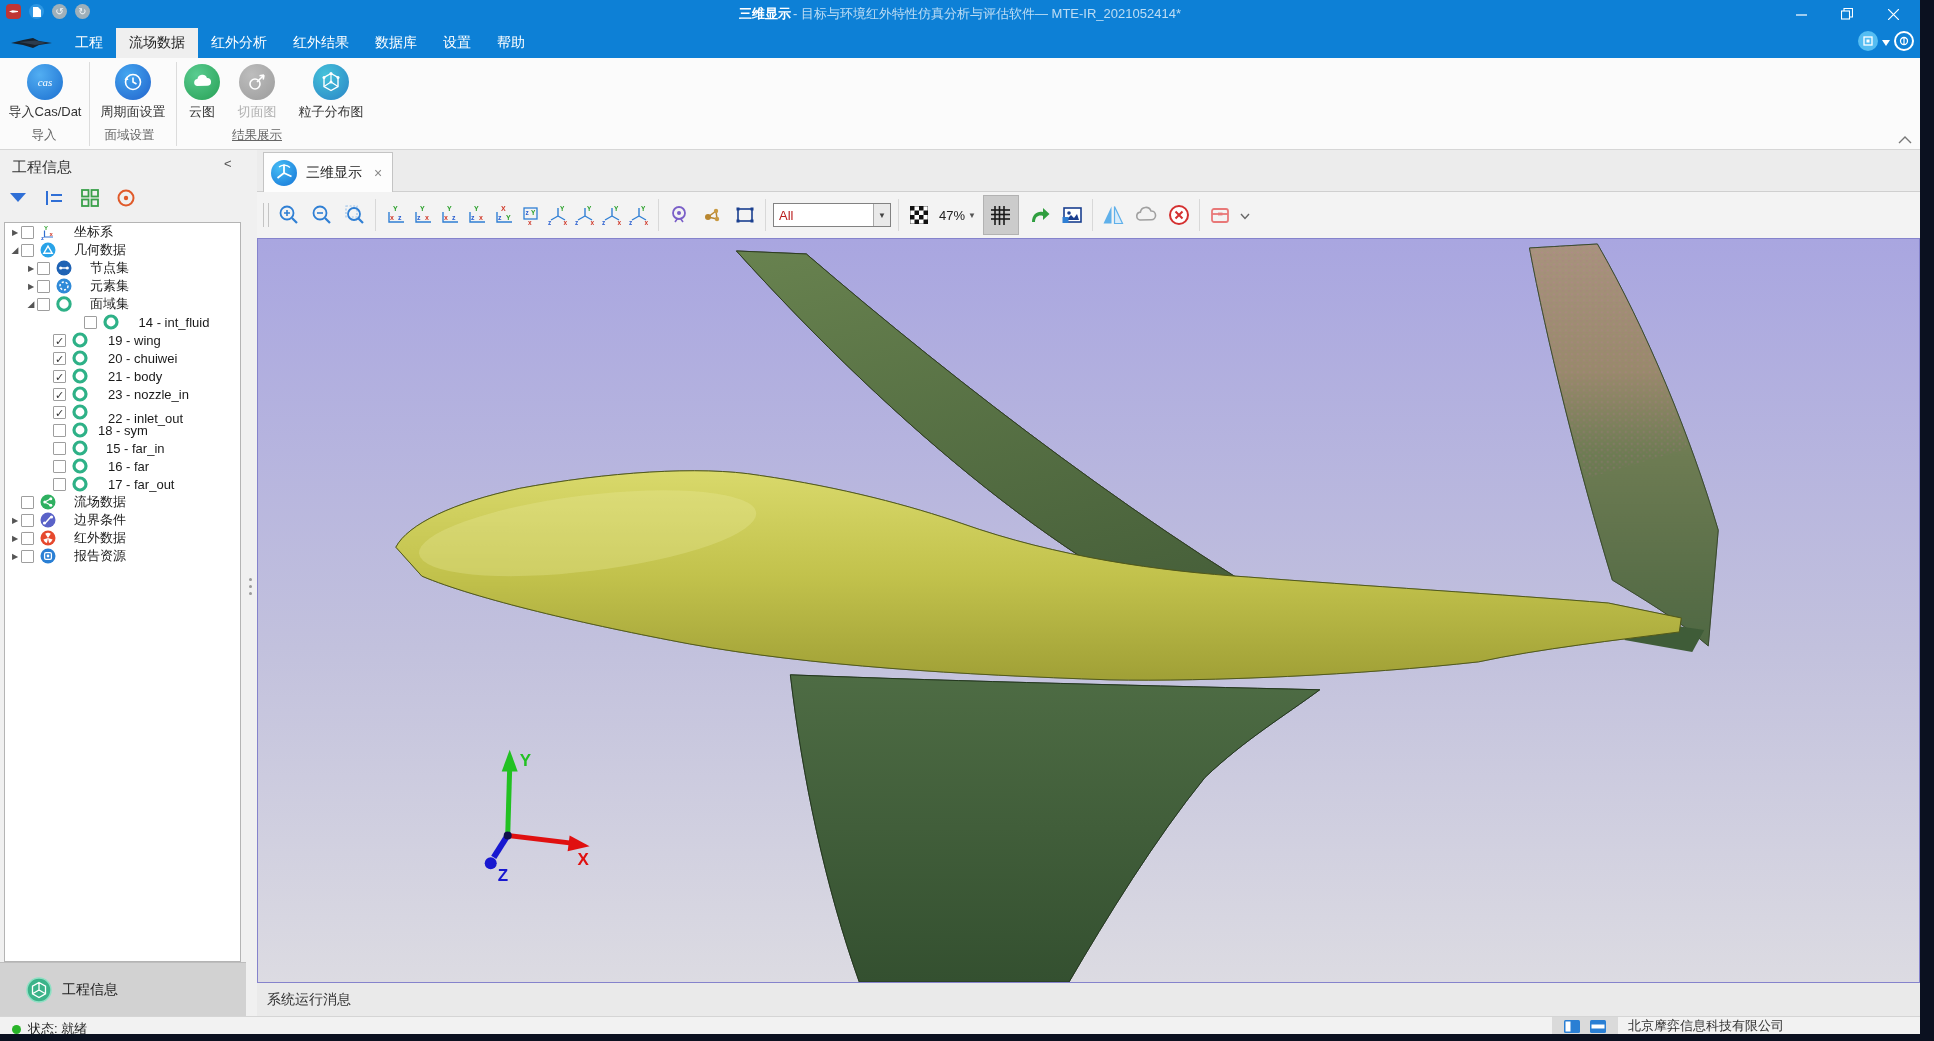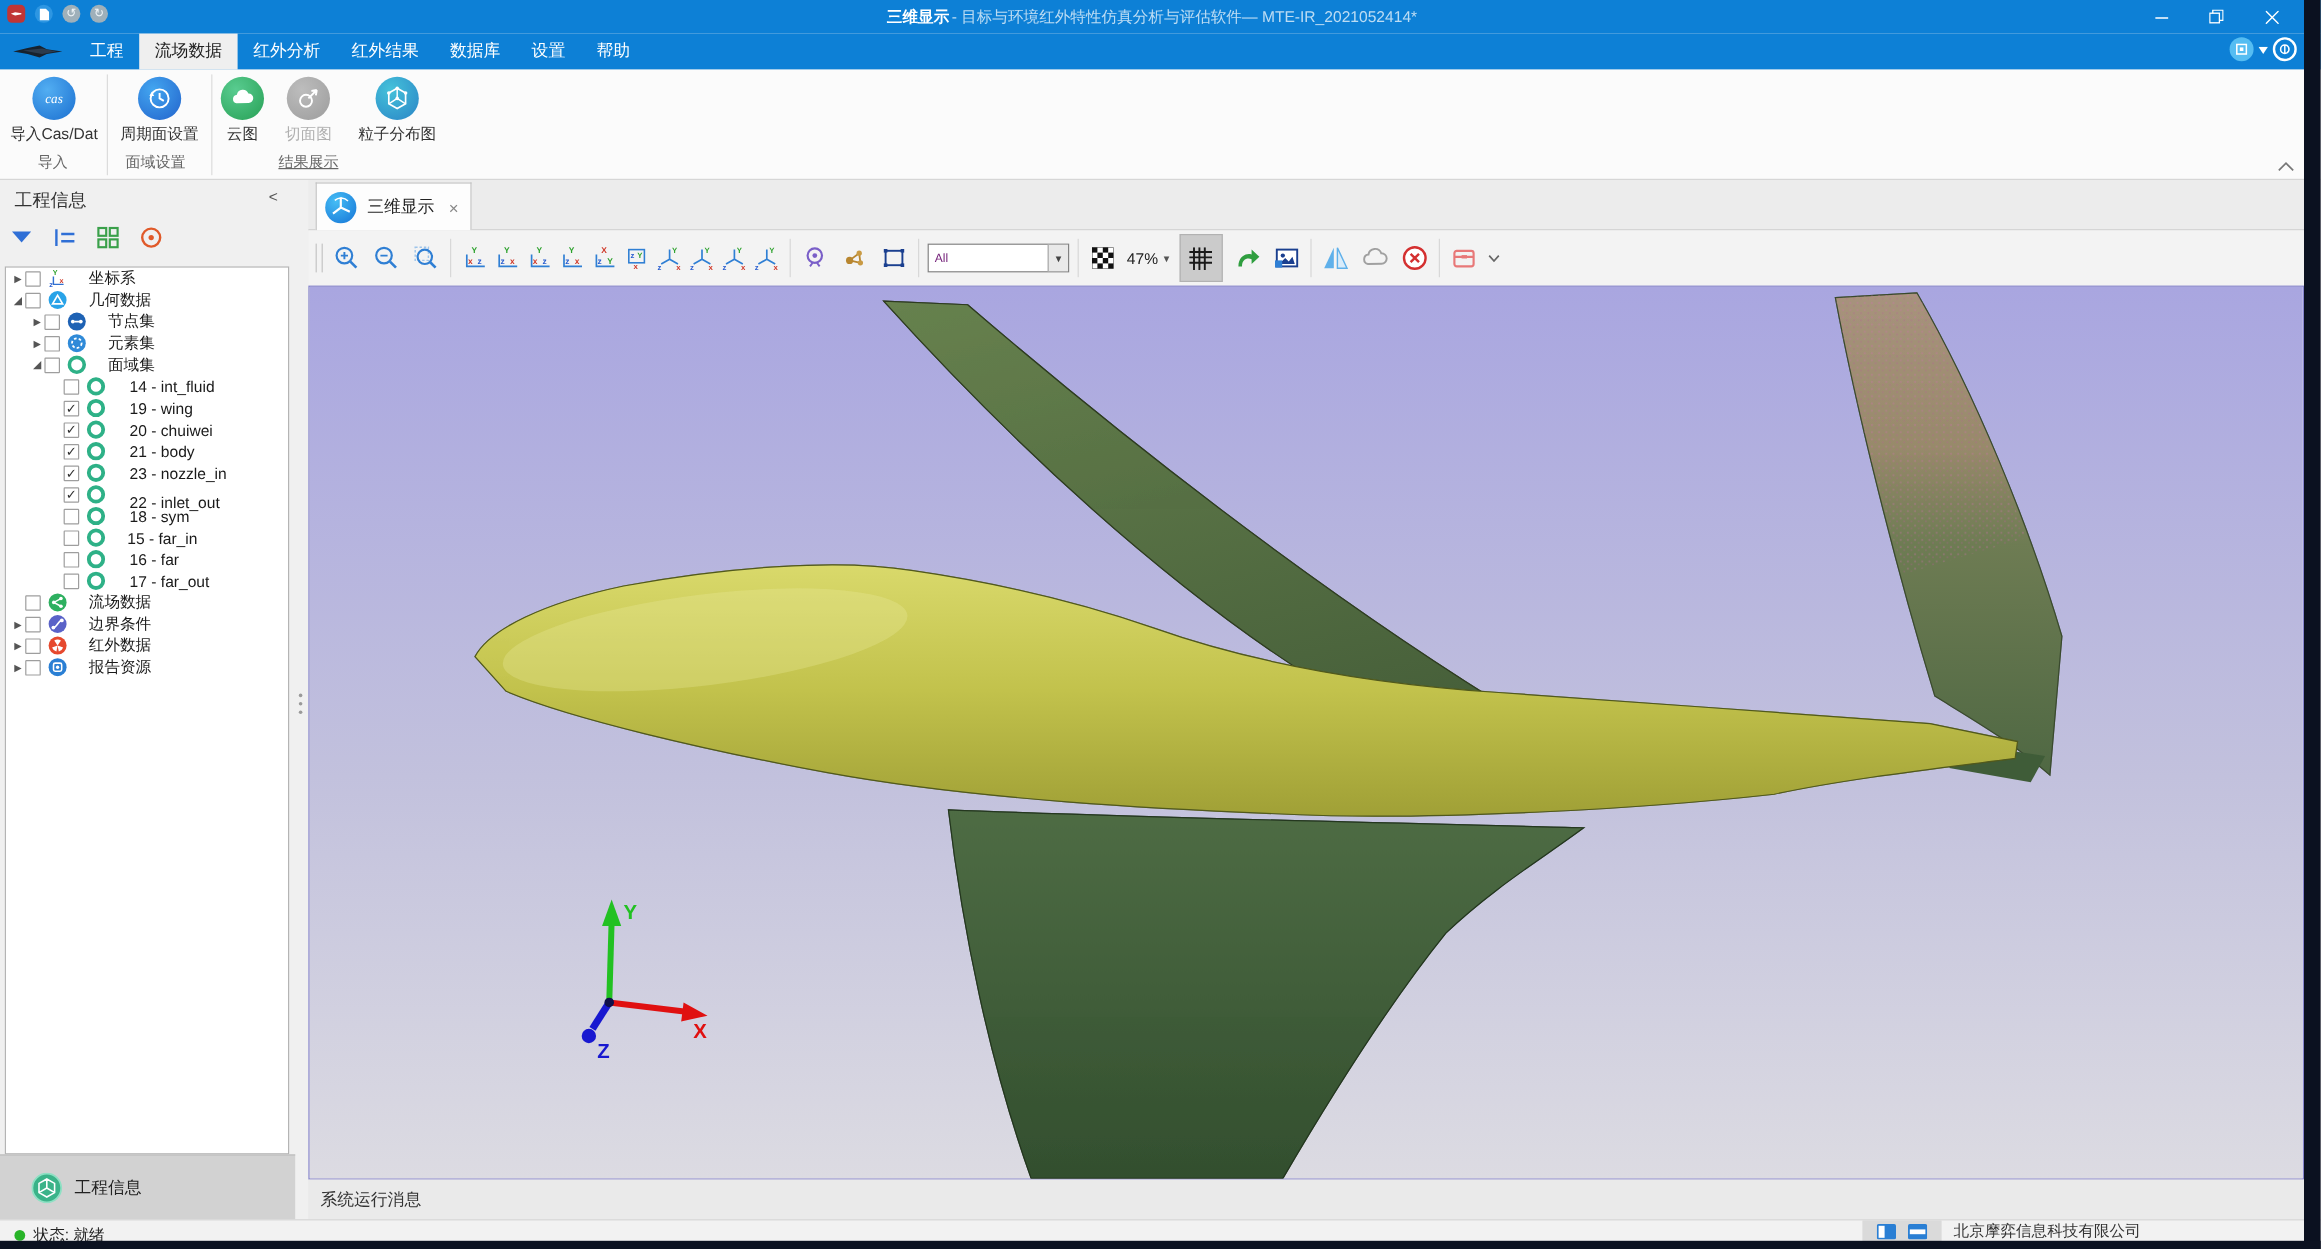--- a/index.html
+++ b/index.html
@@ -62,21 +62,21 @@
   .tabstrip{left:0;top:0;width:1663px;height:42px;border-bottom:1px solid #cfcfcf;box-sizing:border-box;}
   .tab-active{left:6px;top:2px;height:40px;background:#fdfdfd;border:1px solid #c4c4c4;border-bottom:none;
               display:flex;align-items:center;gap:8px;padding:0 10px 0 6px;box-sizing:border-box;}
   .tab-active .t-lbl{font-size:14px;color:#222;}
   .tab-active .t-close{color:#888;font-size:14px;margin-left:4px;}
   .toolbar{left:0;top:42px;width:1663px;height:46px;background:#f3f3f3;display:flex;align-items:center;gap:7px;padding-left:6px;box-sizing:border-box;}
   .tb-grip{width:4px;height:24px;border-left:1px solid #c4c4c4;border-right:1px solid #c4c4c4;}
   .tb-btn{width:26px;height:26px;display:flex;align-items:center;justify-content:center;}
   .tb-sep{width:1px;height:32px;background:#d8d8d8;}
   .tb-combo{width:118px;height:24px;background:#fff;border:1px solid #828282;display:flex;align-items:center;box-sizing:border-box;}
-  .tb-combo .val{flex:1;font-size:10px;color:#701a75;padding-left:5px;}
+  .tb-combo .val{flex:1;font-size:13px;color:#b91c1c;padding-left:5px;}
   .tb-combo .dd{width:17px;height:100%;background:#e9e9e9;border-left:1px solid #aaa;display:flex;align-items:center;justify-content:center;font-size:8px;color:#444;box-sizing:border-box;}
   .tb-zoom{font-size:13px;color:#222;display:flex;align-items:center;gap:3px;}
   .tb-zoom .caret{font-size:8px;color:#555;}
   .tb-grid-btn{width:36px;height:40px;background:#cbcbcb;border:1px solid #b2b2b2;display:flex;align-items:center;justify-content:center;box-sizing:border-box;}
   .viewicon{width:25px;height:26px;display:flex;align-items:center;justify-content:center;}
   
   .viewport{left:257px;top:238px;width:1663px;height:745px;border:1px solid #8583cc;box-sizing:border-box;}
   .viewport svg{display:block;}
   
   .msgstrip{left:257px;top:983px;width:1663px;height:33px;background:#eaeaea;display:flex;align-items:center;padding-left:10px;box-sizing:border-box;
@@ -317,89 +317,89 @@
       <div class="tree-row" style="padding-left: 20px;">
         <span class="tr-arrow" style="font-size: 9px;">◢</span>
         <span class="tr-cb"></span>
         <span class="tr-icon">
           <svg width="16" height="16" viewBox="0 0 16 16">
             <circle cx="8" cy="8" r="6.2" fill="#fff" stroke="#2eb187" stroke-width="3"></circle>
           </svg>
         </span>
         <span class="tr-label">面域集</span>
       </div>
+      <div class="tree-row" style="padding-left: 36px; justify-content: center;">
+        <span class="tr-arrow" style="font-size: 8px;"></span>
+        <span class="tr-cb"></span>
+        <span class="tr-icon">
+          <svg width="16" height="16" viewBox="0 0 16 16">
+            <circle cx="8" cy="8" r="6" fill="#fff" stroke="#2eb187" stroke-width="3.2"></circle>
+          </svg>
+        </span>
+        <span class="tr-label" style="margin-left: 16px;">14 - int_fluid</span>
+      </div>
       <div class="tree-row" style="padding-left: 36px;">
         <span class="tr-arrow" style="font-size: 8px;"></span>
-        <span class="tr-cb"></span>
-        <span class="tr-icon">
-          <svg width="16" height="16" viewBox="0 0 16 16">
-            <circle cx="8" cy="8" r="6" fill="#fff" stroke="#2eb187" stroke-width="3.2"></circle>
-          </svg>
-        </span>
-        <span class="tr-label" style="margin-left: 16px;">14 - int_fluid</span>
+        <span class="tr-cb">✓</span>
+        <span class="tr-icon">
+          <svg width="16" height="16" viewBox="0 0 16 16">
+            <circle cx="8" cy="8" r="6" fill="#fff" stroke="#2eb187" stroke-width="3.2"></circle>
+          </svg>
+        </span>
+        <span class="tr-label" style="margin-left: 16px;">19 - wing</span>
       </div>
       <div class="tree-row" style="padding-left: 36px;">
         <span class="tr-arrow" style="font-size: 8px;"></span>
         <span class="tr-cb">✓</span>
         <span class="tr-icon">
           <svg width="16" height="16" viewBox="0 0 16 16">
             <circle cx="8" cy="8" r="6" fill="#fff" stroke="#2eb187" stroke-width="3.2"></circle>
           </svg>
         </span>
-        <span class="tr-label" style="margin-left: 16px;">19 - wing</span>
+        <span class="tr-label" style="margin-left: 16px;">20 - chuiwei</span>
       </div>
       <div class="tree-row" style="padding-left: 36px;">
         <span class="tr-arrow" style="font-size: 8px;"></span>
         <span class="tr-cb">✓</span>
         <span class="tr-icon">
           <svg width="16" height="16" viewBox="0 0 16 16">
             <circle cx="8" cy="8" r="6" fill="#fff" stroke="#2eb187" stroke-width="3.2"></circle>
           </svg>
         </span>
-        <span class="tr-label" style="margin-left: 16px;">20 - chuiwei</span>
+        <span class="tr-label" style="margin-left: 16px;">21 - body</span>
       </div>
       <div class="tree-row" style="padding-left: 36px;">
         <span class="tr-arrow" style="font-size: 8px;"></span>
         <span class="tr-cb">✓</span>
         <span class="tr-icon">
           <svg width="16" height="16" viewBox="0 0 16 16">
             <circle cx="8" cy="8" r="6" fill="#fff" stroke="#2eb187" stroke-width="3.2"></circle>
           </svg>
         </span>
-        <span class="tr-label" style="margin-left: 16px;">21 - body</span>
+        <span class="tr-label" style="margin-left: 16px;">23 - nozzle_in</span>
       </div>
       <div class="tree-row" style="padding-left: 36px;">
         <span class="tr-arrow" style="font-size: 8px;"></span>
         <span class="tr-cb">✓</span>
         <span class="tr-icon">
           <svg width="16" height="16" viewBox="0 0 16 16">
             <circle cx="8" cy="8" r="6" fill="#fff" stroke="#2eb187" stroke-width="3.2"></circle>
           </svg>
         </span>
-        <span class="tr-label" style="margin-left: 16px;">23 - nozzle_in</span>
+        <span class="tr-label" style="margin-left: 16px; margin-top: 12px;">22 - inlet_out</span>
       </div>
       <div class="tree-row" style="padding-left: 36px;">
         <span class="tr-arrow" style="font-size: 8px;"></span>
-        <span class="tr-cb">✓</span>
-        <span class="tr-icon">
-          <svg width="16" height="16" viewBox="0 0 16 16">
-            <circle cx="8" cy="8" r="6" fill="#fff" stroke="#2eb187" stroke-width="3.2"></circle>
-          </svg>
-        </span>
-        <span class="tr-label" style="margin-left: 16px; margin-top: 12px;">22 - inlet_out</span>
-      </div>
-      <div class="tree-row" style="padding-left: 36px;">
-        <span class="tr-arrow" style="font-size: 8px;"></span>
-        <span class="tr-cb"></span>
-        <span class="tr-icon">
-          <svg width="16" height="16" viewBox="0 0 16 16">
-            <circle cx="8" cy="8" r="6" fill="#fff" stroke="#2eb187" stroke-width="3.2"></circle>
-          </svg>
-        </span>
-        <span class="tr-label" style="margin-left: 16px;">18 - sym</span>
+        <span class="tr-cb"></span>
+        <span class="tr-icon">
+          <svg width="16" height="16" viewBox="0 0 16 16">
+            <circle cx="8" cy="8" r="6" fill="#fff" stroke="#2eb187" stroke-width="3.2"></circle>
+          </svg>
+        </span>
+        <span class="tr-label" style="margin-left: 6px;">18 - sym</span>
       </div>
       <div class="tree-row" style="padding-left: 36px;">
         <span class="tr-arrow" style="font-size: 8px;"></span>
         <span class="tr-cb"></span>
         <span class="tr-icon">
           <svg width="16" height="16" viewBox="0 0 16 16">
             <circle cx="8" cy="8" r="6" fill="#fff" stroke="#2eb187" stroke-width="3.2"></circle>
           </svg>
         </span>
         <span class="tr-label" style="">15 - far_in</span>

